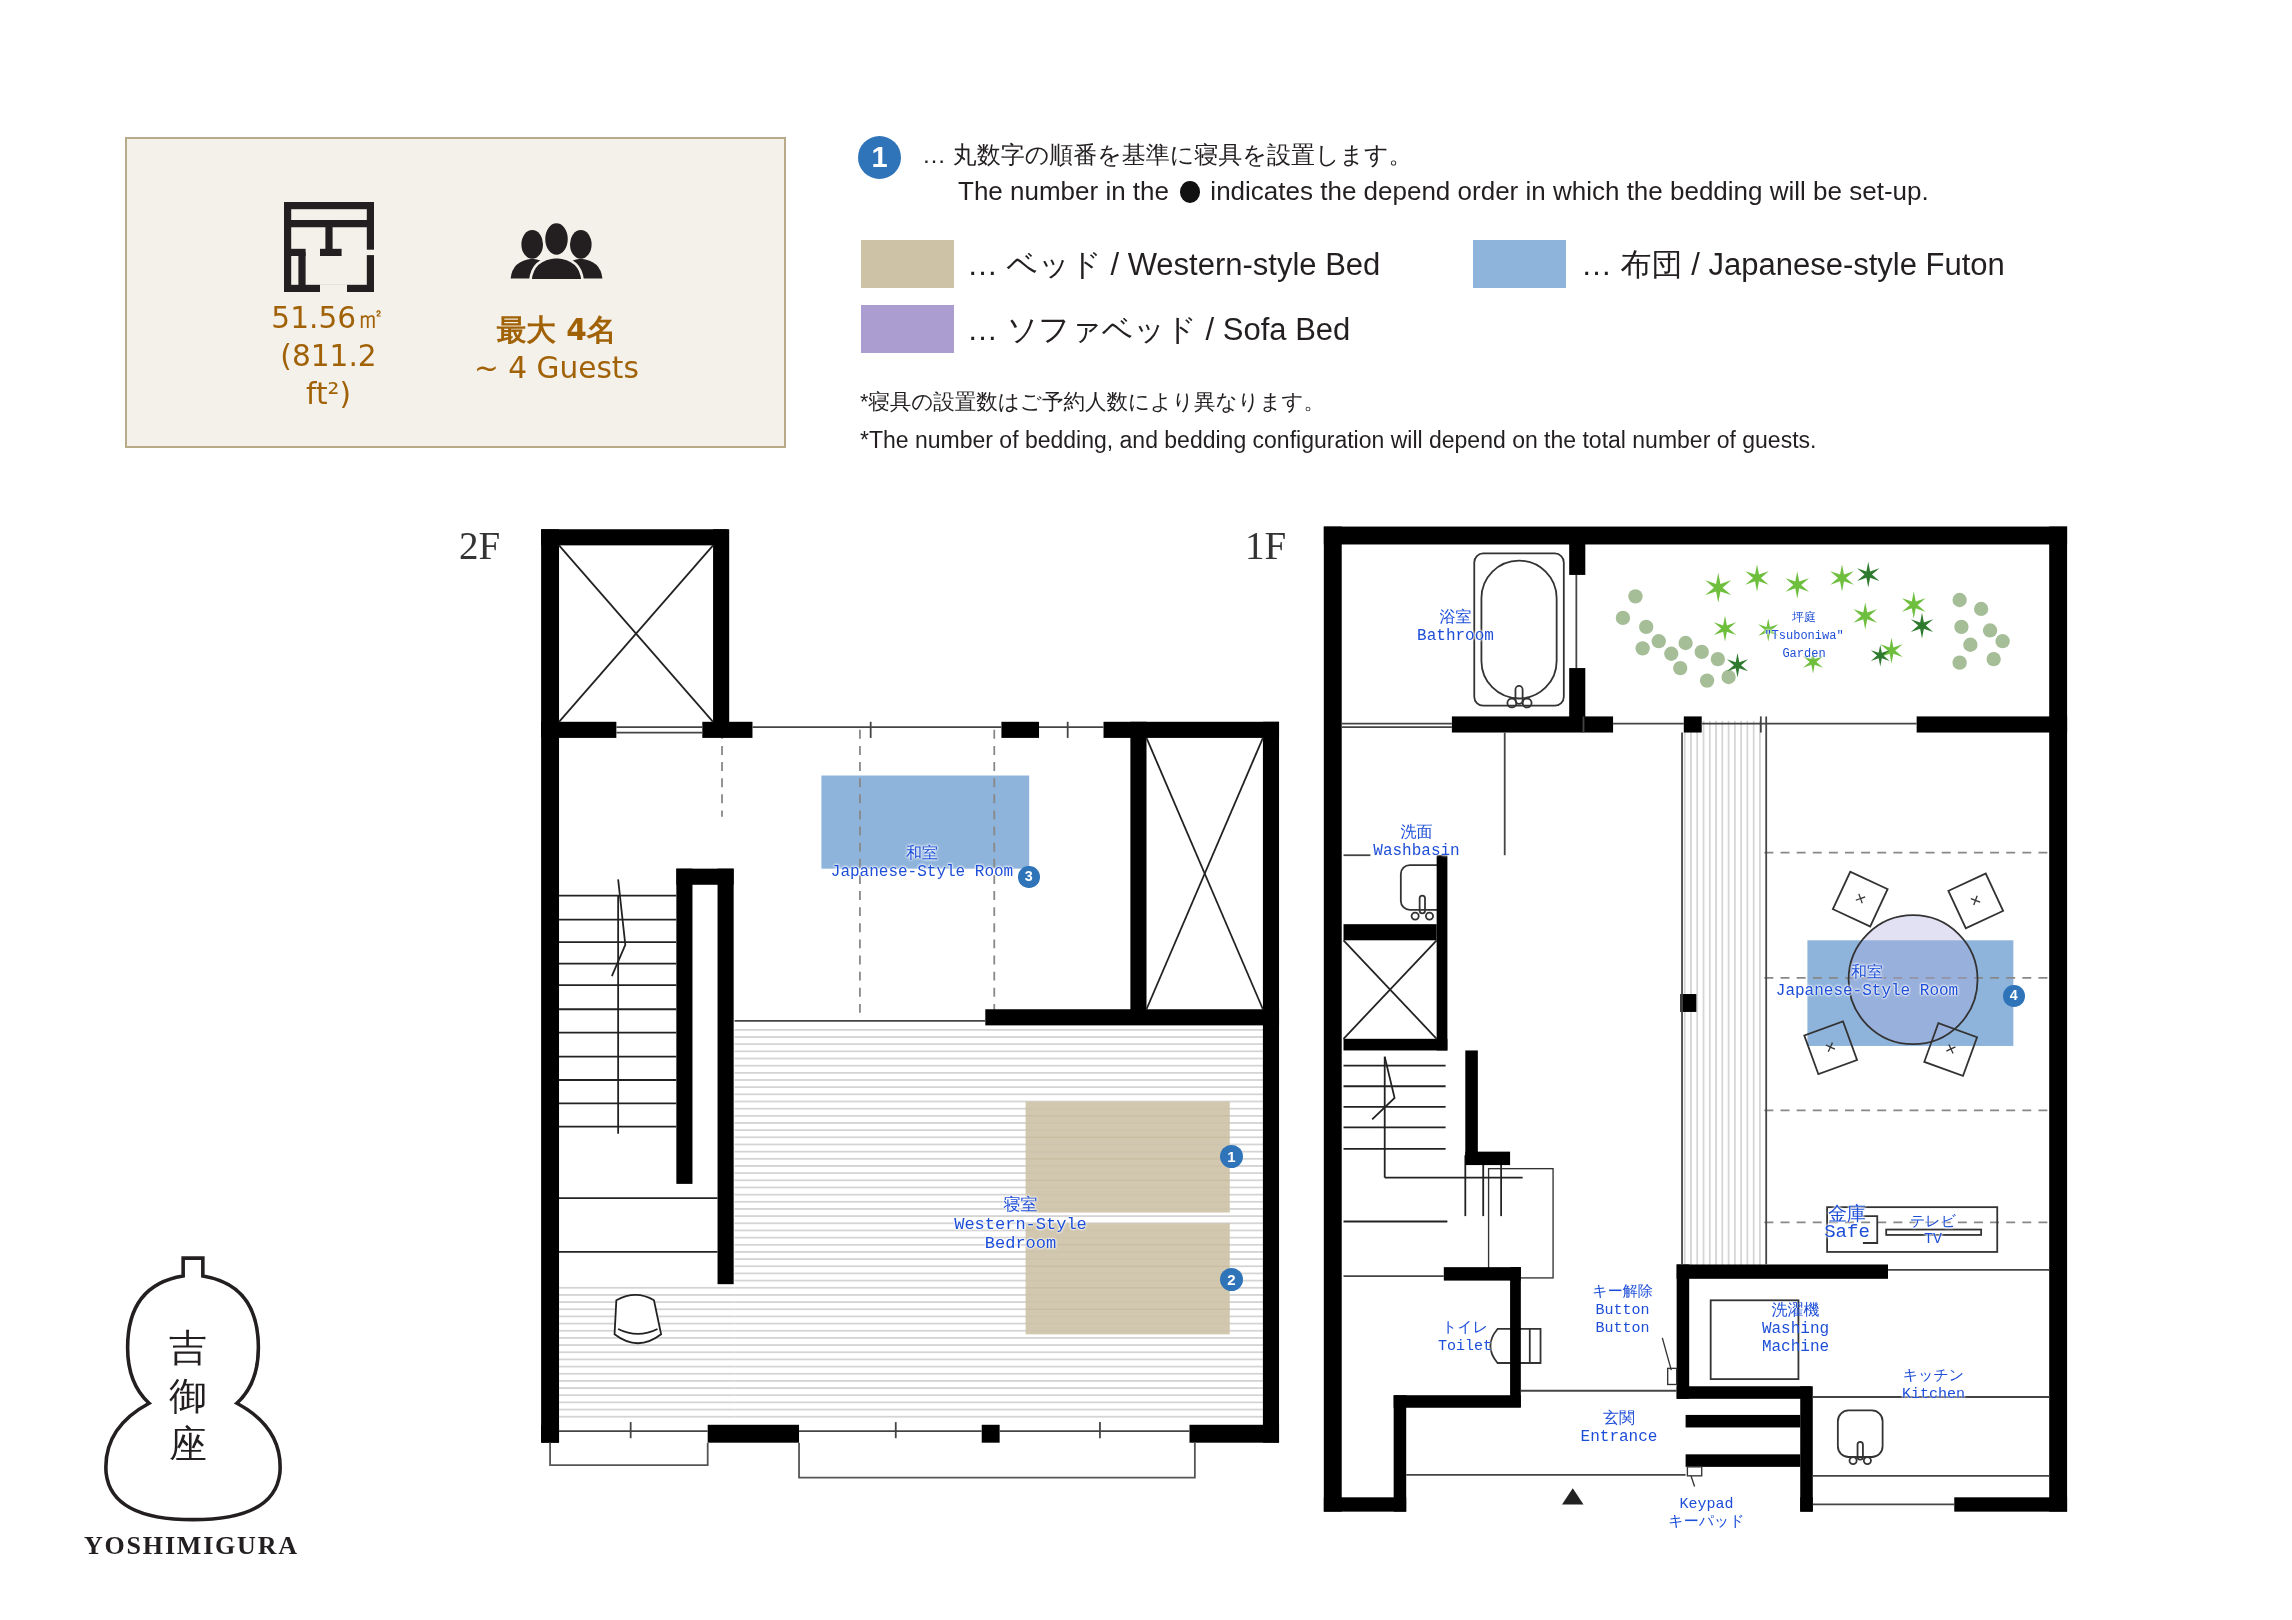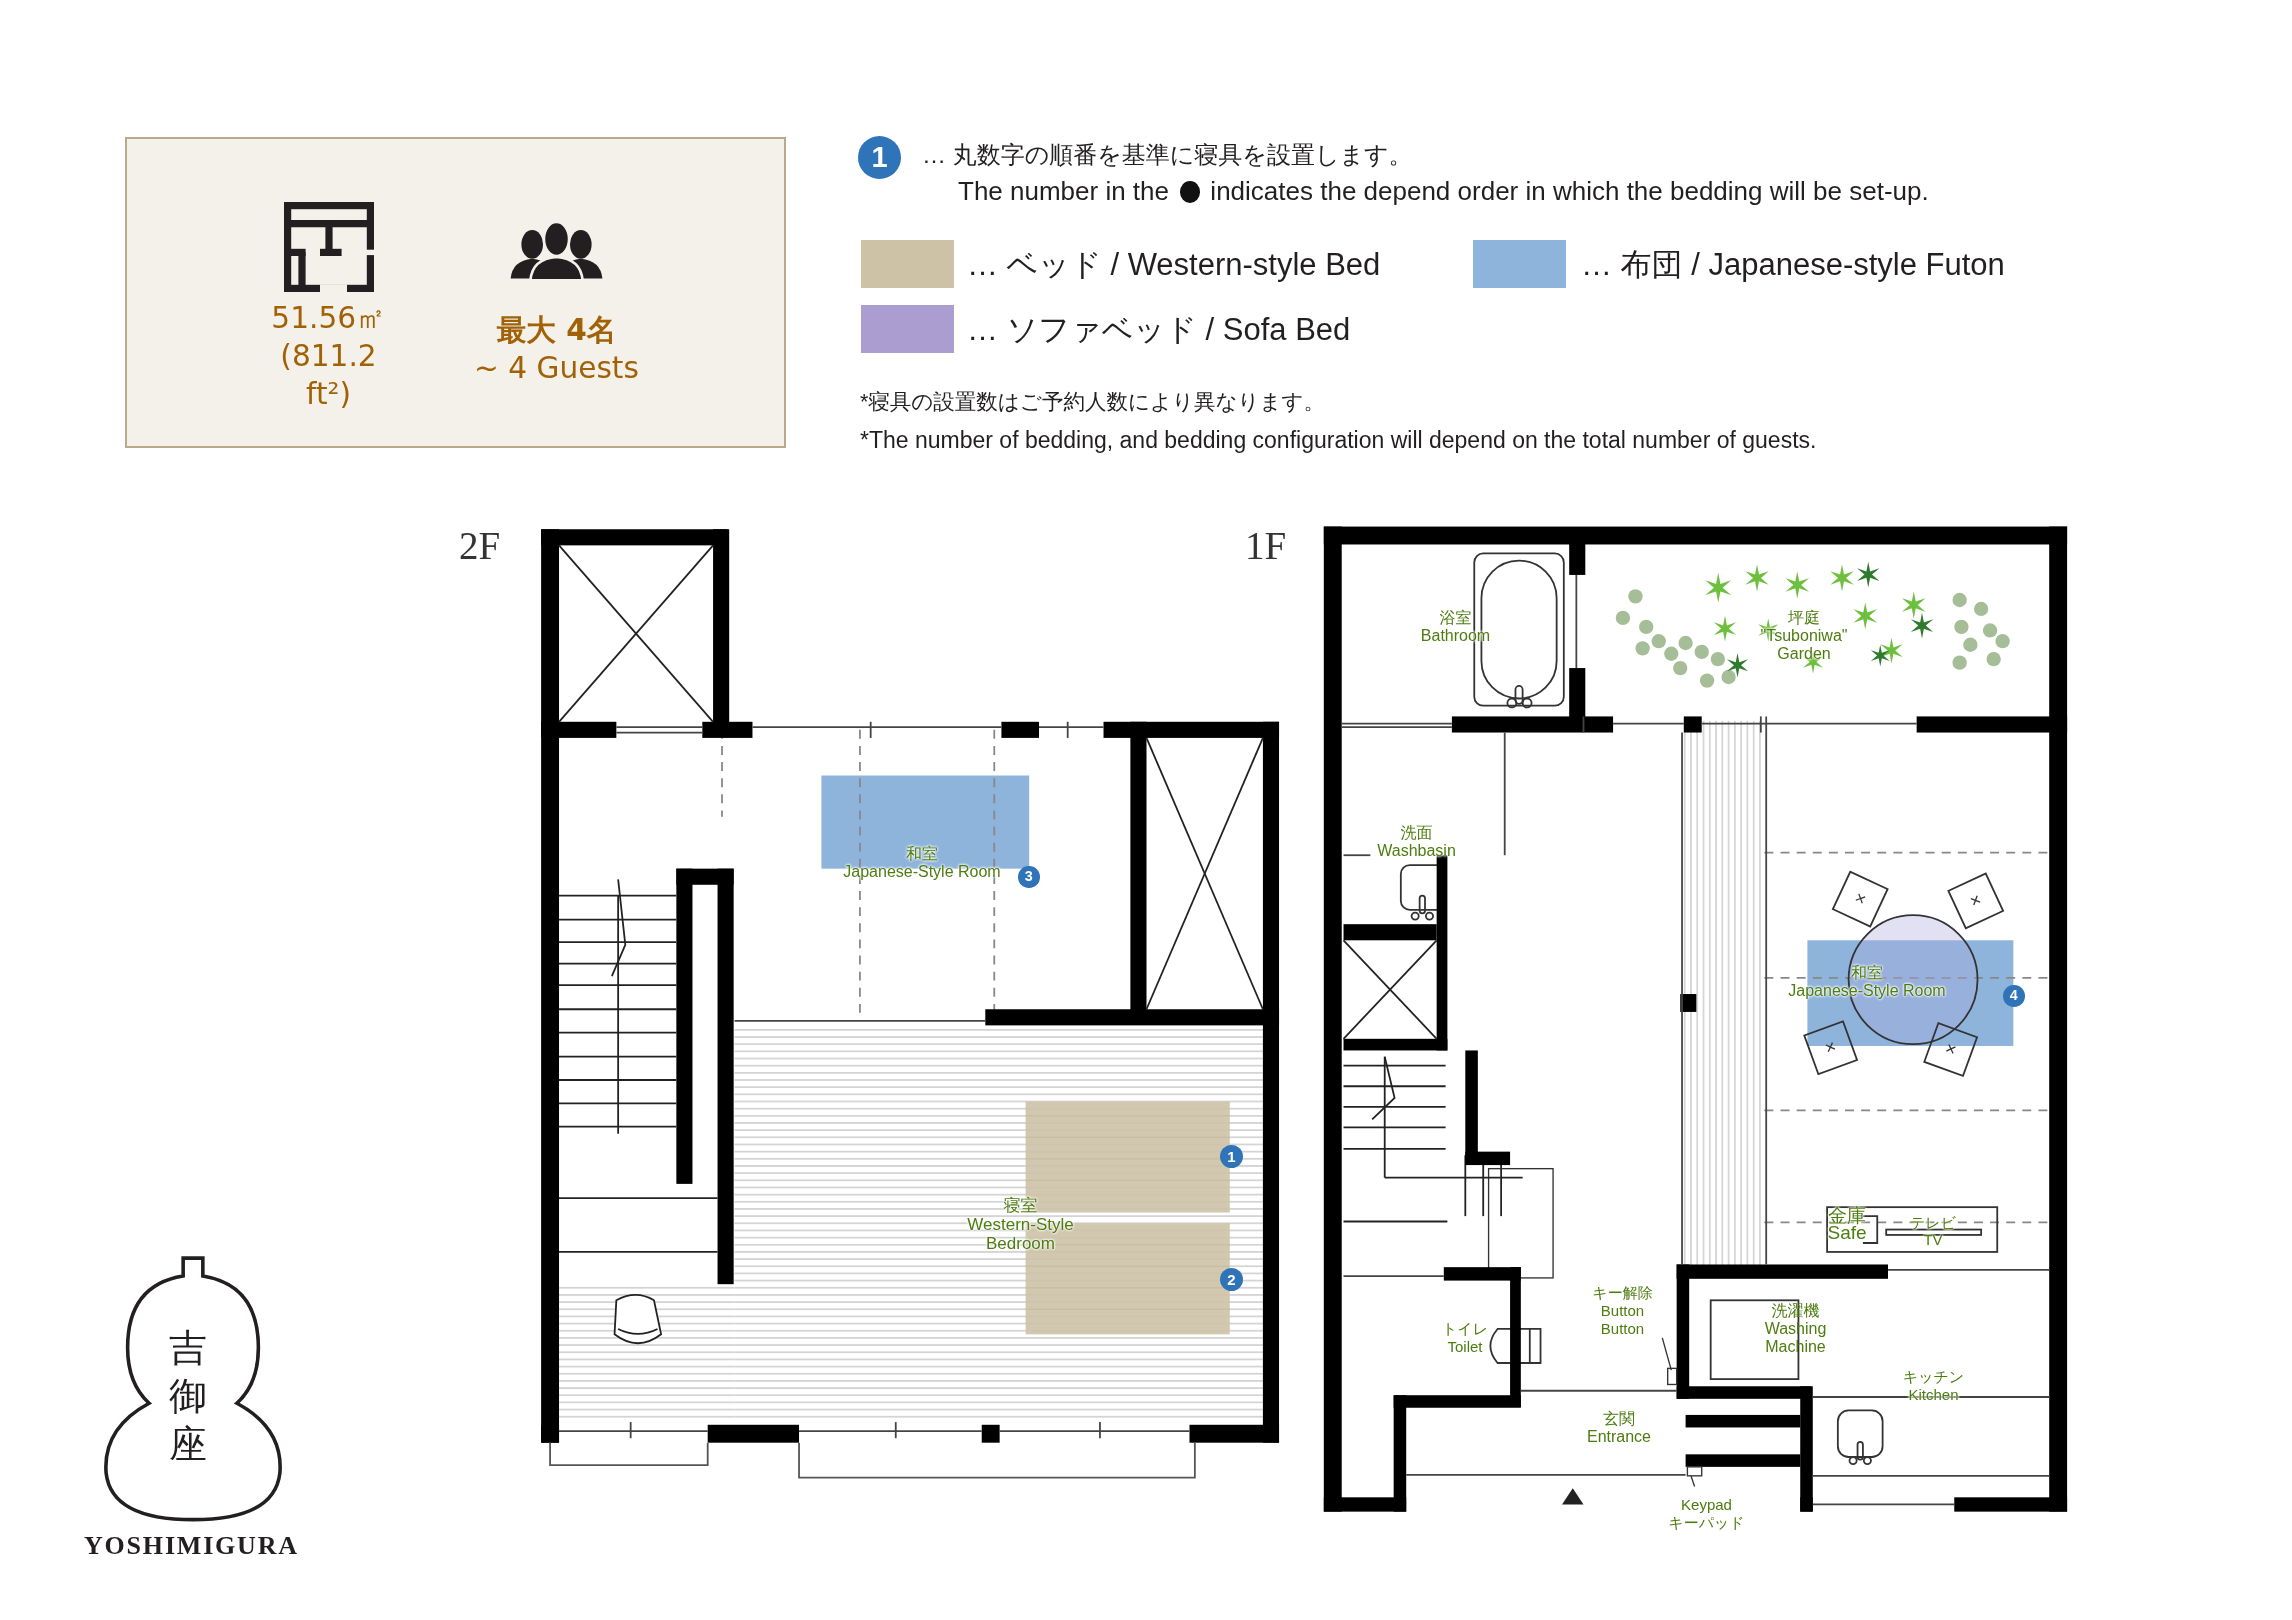--- a/index.html
+++ b/index.html
@@ -3,21 +3,21 @@
 <meta charset="utf-8">
 <style>
   html, body { margin:0; padding:0; background:#ffffff; }
   body { width:2293px; height:1620px; position:relative; overflow:hidden; font-family:"DejaVu Sans", sans-serif; color:#231f20; }
   .abs { position:absolute; }
   .infobox { left:125px; top:137px; width:661px; height:311px; background:#f4f1eb; border:2.7px solid #b9ab8a; box-sizing:border-box; }
   .info-col { position:absolute; text-align:center; font-size:29.6px; line-height:38px; color:#a16207; }
   .legend-text { font-family:"Liberation Sans", sans-serif; color:#231f20; }
   .swatch { position:absolute; width:93px; height:48px; }
   .badge { position:absolute; border-radius:50%; background:#2f74b9; color:#fff; font-family:"Liberation Sans", sans-serif; font-weight:bold; text-align:center; }
-  .label { position:absolute; font-family:Liberation Sans, sans-serif; color:#4d7c0f; text-align:center; white-space:nowrap; text-shadow:0 0 2.7px #fff, 0 0 2.7px #fff, 0 0 2.7px #fff; }
+  .label { position:absolute; font-family:Liberation Mono, monospace; color:#1d4ed8; text-align:center; white-space:nowrap; text-shadow:0 0 2.7px #fff, 0 0 2.7px #fff, 0 0 2.7px #fff; }
   .floor-label { position:absolute; font-family:"Liberation Serif", serif; font-size:39px; color:#333; }
   .logo-text { position:absolute; font-family:"Liberation Serif", serif; letter-spacing:1.8px; color:#231f20;font-weight:bold; }
   svg text { font-family:"Liberation Sans", sans-serif; }
 </style>
 </head>
 <body>
 
 <div class="abs infobox">
   <div class="info-col" style="left:130px; top:63px; width:143px;">
     <svg width="90" height="90" viewBox="0 0 100 100" style="display:block;margin:0 auto 7.2px;">
@@ -377,21 +377,21 @@
   <div>Western-Style</div>
   <div>Bedroom</div>
 </div>
 <div class="badge" style="left:1220px; top:1145px; width:23px; height:23px; line-height:23px; font-size:15px;">1</div>
 <div class="badge" style="left:1220px; top:1268px; width:23px; height:23px; line-height:23px; font-size:15px;">2</div>
 
 <div class="label" style="left:1402px; top:609px; width:107px; font-size:16px; line-height:18px;">
   <div>浴室</div>
   <div>Bathroom</div>
 </div>
-<div class="label" style="left:1746px; top:609px; width:116px; font-size:16px; line-height:18px;">
+<div class="label" style="left:1746px; top:609px; width:116px; font-size:12px; line-height:18px;">
   <div>坪庭</div>
   <div>"Tsuboniwa"</div>
   <div>Garden</div>
 </div>
 <div class="label" style="left:1367px; top:824px; width:99px; font-size:16px; line-height:18px;">
   <div>洗面</div>
   <div>Washbasin</div>
 </div>
 <div class="label" style="left:1773px; top:964px; width:188px; font-size:16px; line-height:18px;">
   <div>和室</div>

